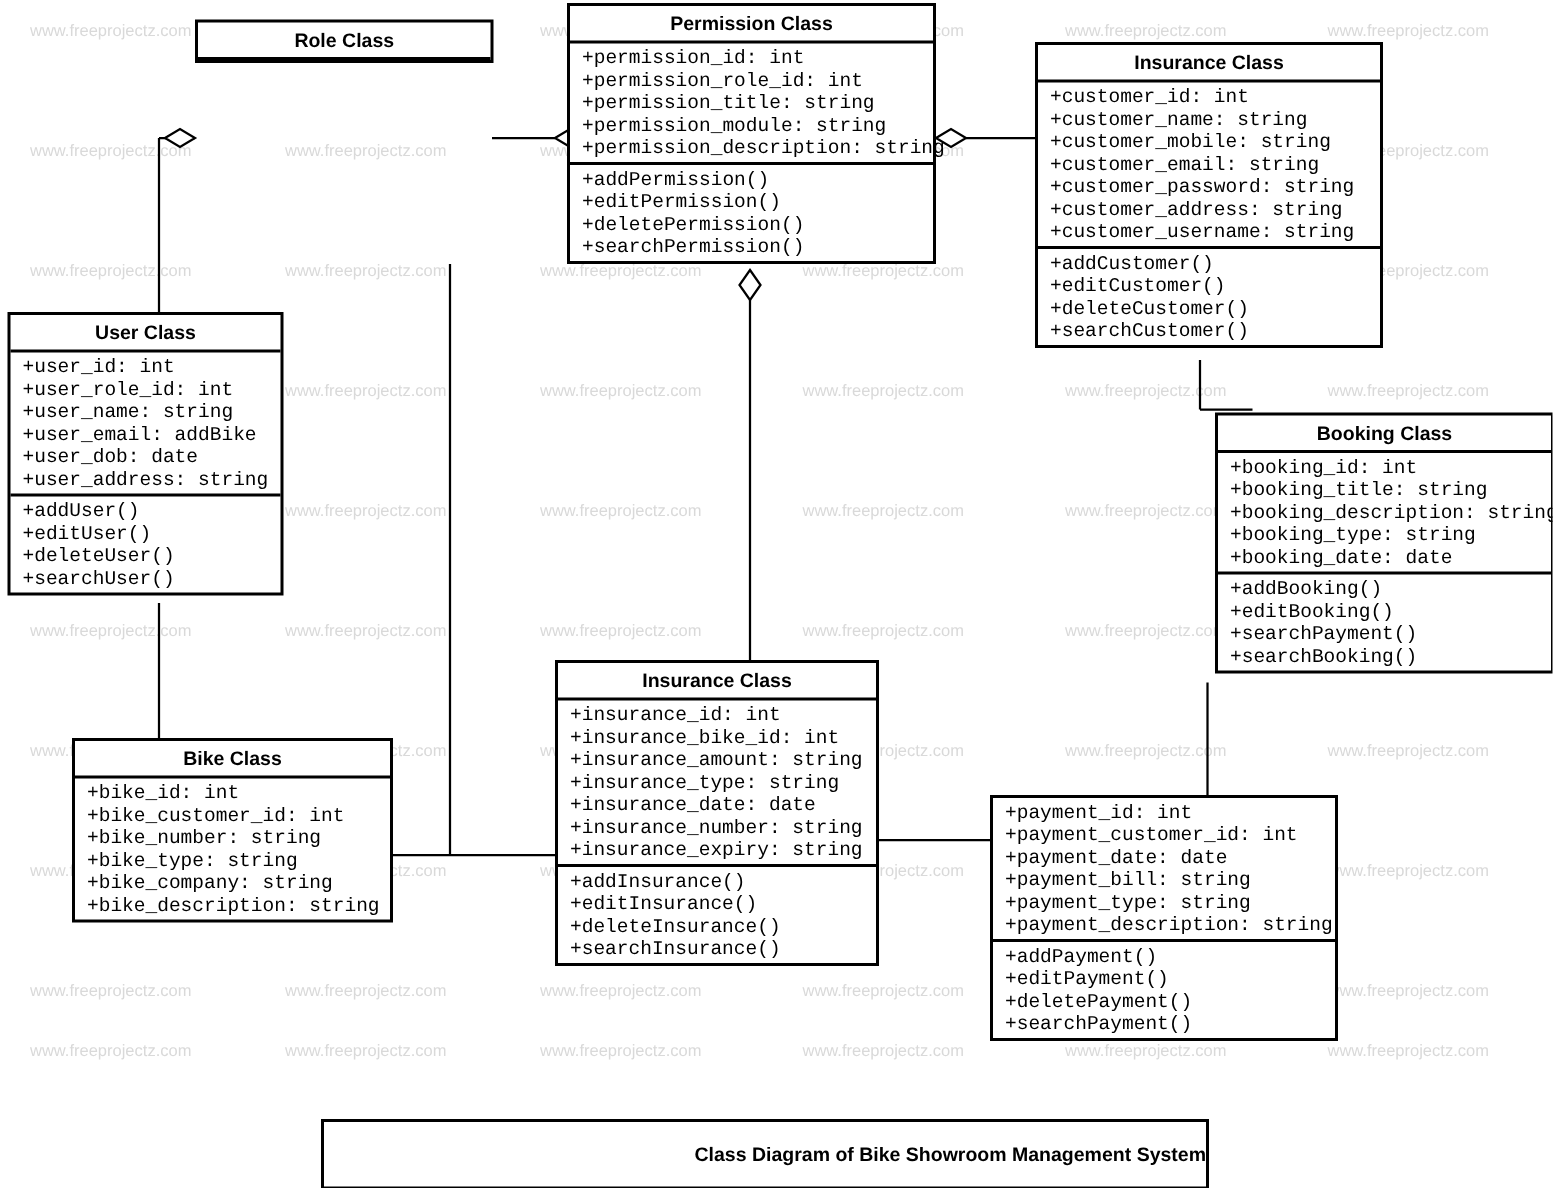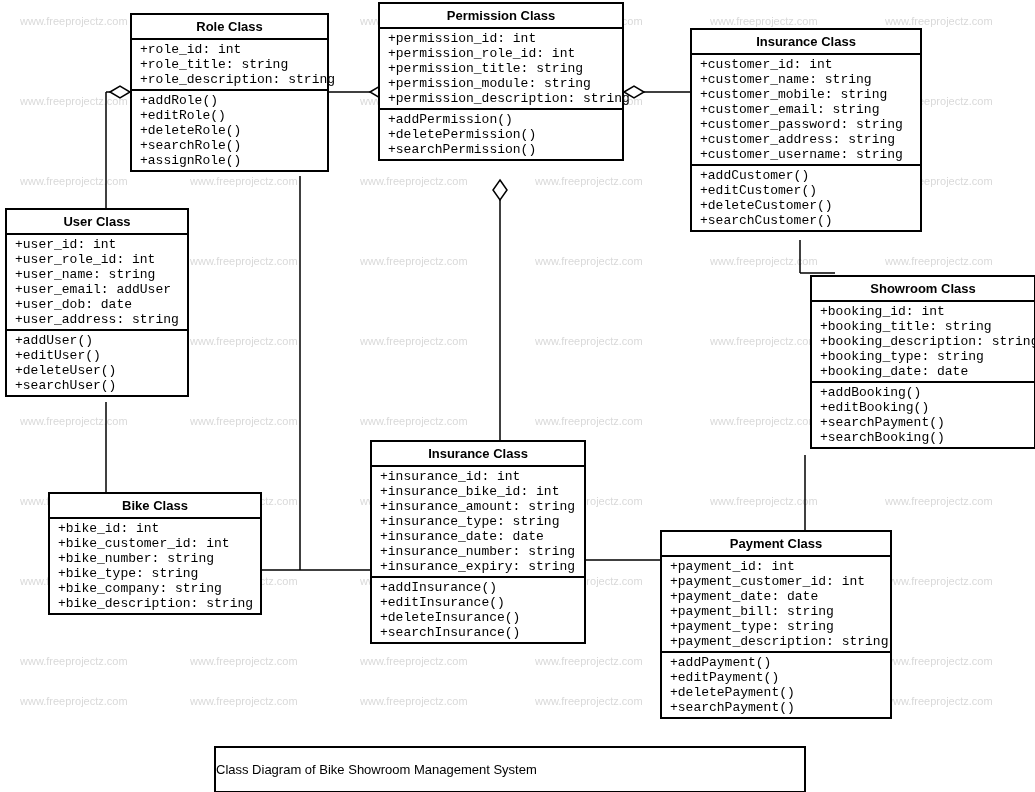--- a/index.html
+++ b/index.html
@@ -29,22 +29,22 @@
     border-top: 2px solid #000;
   }
   .uml-body .line {
     font-family: "Courier New", monospace;
     font-size: 13px;
     white-space: nowrap;
   }
   .diagram-title {
     position: absolute;
     border: 2px solid #000;
-    text-align: left;
-    font-weight: normal;
+    text-align: right;
+    font-weight: bold;
     padding: 14px 0;
     background: #fff;
   }
   svg.connectors {
     position: absolute;
     left: 0; top: 0;
     width: 1035px;
     height: 792px;
     pointer-events: none;
   }
@@ -150,48 +150,35 @@
 
   <line x1="582" y1="560" x2="660" y2="560" stroke="#000" stroke-width="1.5"></line>
 
   <line x1="500" y1="200" x2="486" y2="200" stroke="none"></line>
 
   <line x1="258" y1="570" x2="300" y2="570" stroke="#000" stroke-width="1.5"></line>
 </svg>
 
 <div class="uml-class" style="left:130px; top:13px; width:195px;">
   <div class="uml-title">Role Class</div>
-  <div class="uml-body">
-    <div class="section">
-        <div class="line">+role_id: int</div>
-        <div class="line">+role_title: string</div>
-        <div class="line">+role_description: string</div>
-      </div>
-    <div class="section sep">
-        <div class="line">+addRole()</div>
-        <div class="line">+editRole()</div>
-        <div class="line">+deleteRole()</div>
-        <div class="line">+searchRole()</div>
-        <div class="line">+assignRole()</div>
-      </div>
-  </div>
 </div>
 
 <div class="uml-class" style="left:378px; top:2px; width:242px;">
   <div class="uml-title">Permission Class</div>
   <div class="uml-body">
     <div class="section">
         <div class="line">+permission_id: int</div>
         <div class="line">+permission_role_id: int</div>
         <div class="line">+permission_title: string</div>
         <div class="line">+permission_module: string</div>
         <div class="line">+permission_description: string</div>
       </div>
     <div class="section sep">
         <div class="line">+addPermission()</div>
+        <div class="line">+editPermission()</div>
         <div class="line">+deletePermission()</div>
         <div class="line">+searchPermission()</div>
       </div>
   </div>
 </div>
 
 <div class="uml-class" style="left:690px; top:28px; width:228px;">
   <div class="uml-title">Insurance Class</div>
   <div class="uml-body">
     <div class="section">
@@ -212,35 +199,35 @@
   </div>
 </div>
 
 <div class="uml-class" style="left:5px; top:208px; width:180px;">
   <div class="uml-title">User Class</div>
   <div class="uml-body">
     <div class="section">
         <div class="line">+user_id: int</div>
         <div class="line">+user_role_id: int</div>
         <div class="line">+user_name: string</div>
-        <div class="line">+user_email: addUser</div>
+        <div class="line">+user_email: addBike</div>
         <div class="line">+user_dob: date</div>
         <div class="line">+user_address: string</div>
       </div>
     <div class="section sep">
         <div class="line">+addUser()</div>
         <div class="line">+editUser()</div>
         <div class="line">+deleteUser()</div>
         <div class="line">+searchUser()</div>
       </div>
   </div>
 </div>
 
 <div class="uml-class" style="left:810px; top:275px; width:222px;">
-  <div class="uml-title">Showroom Class</div>
+  <div class="uml-title">Booking Class</div>
   <div class="uml-body">
     <div class="section">
         <div class="line">+booking_id: int</div>
         <div class="line">+booking_title: string</div>
         <div class="line">+booking_description: string</div>
         <div class="line">+booking_type: string</div>
         <div class="line">+booking_date: date</div>
       </div>
     <div class="section sep">
         <div class="line">+addBooking()</div>
@@ -280,21 +267,20 @@
         <div class="line">+bike_customer_id: int</div>
         <div class="line">+bike_number: string</div>
         <div class="line">+bike_type: string</div>
         <div class="line">+bike_company: string</div>
         <div class="line">+bike_description: string</div>
       </div>
   </div>
 </div>
 
 <div class="uml-class" style="left:660px; top:530px; width:228px;">
-  <div class="uml-title">Payment Class</div>
   <div class="uml-body">
     <div class="section">
         <div class="line">+payment_id: int</div>
         <div class="line">+payment_customer_id: int</div>
         <div class="line">+payment_date: date</div>
         <div class="line">+payment_bill: string</div>
         <div class="line">+payment_type: string</div>
         <div class="line">+payment_description: string</div>
       </div>
     <div class="section sep">

